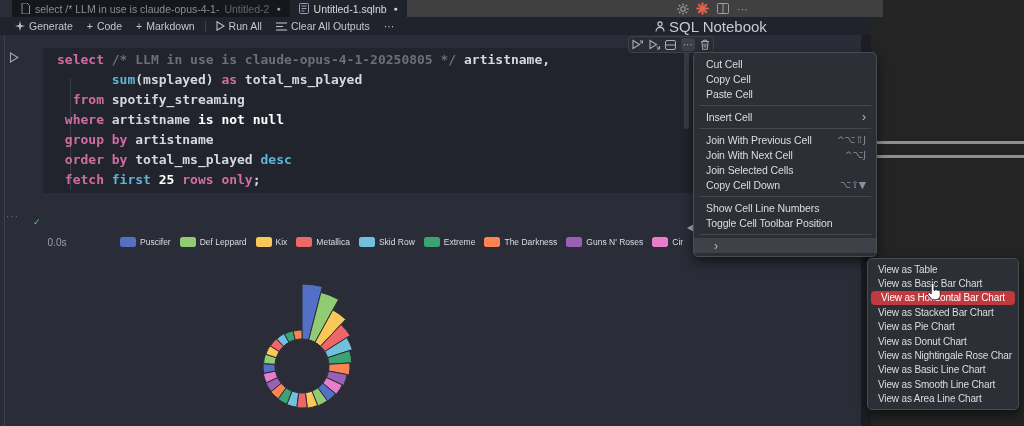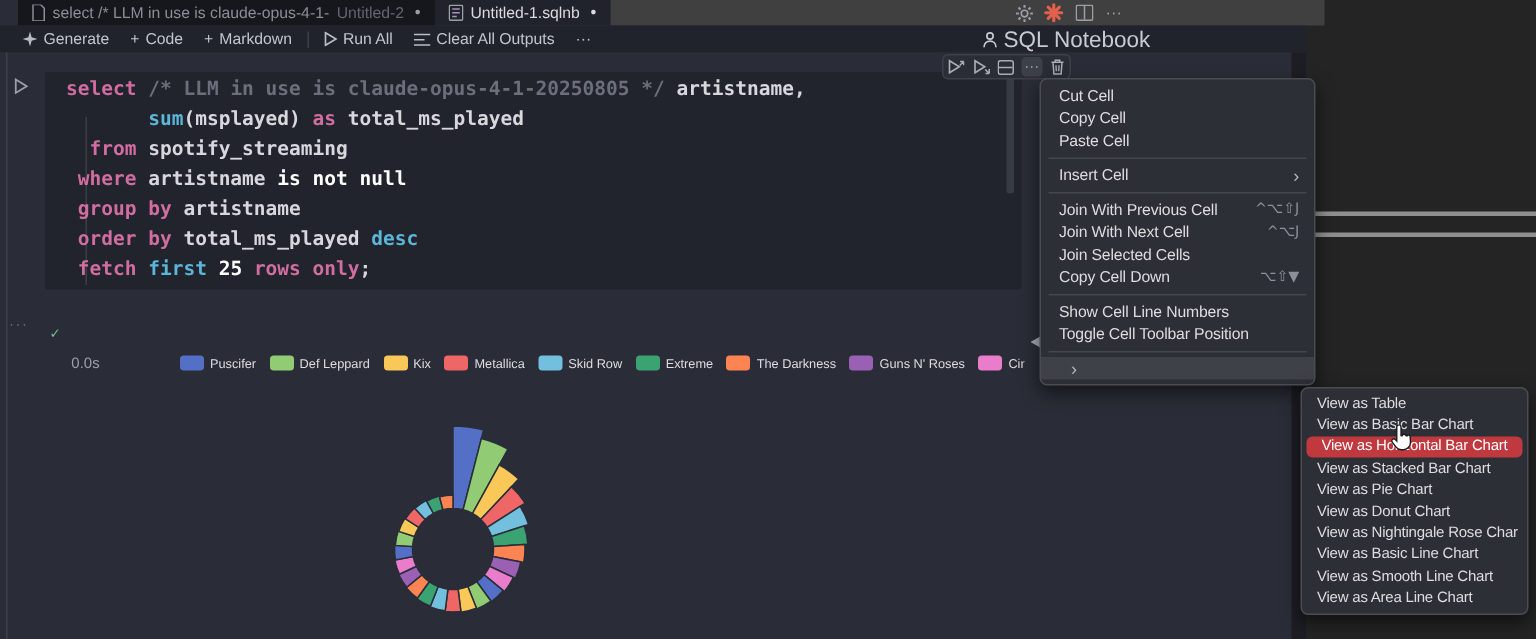--- a/index.html
+++ b/index.html
@@ -34,21 +34,21 @@
   .nbt-btn { display:inline-flex; align-items:center; gap:4px; padding:0 7px; height:18px; }
   .nbt-divider { width:1px; height:11px; background:#3d414a; margin:0 3px; }
   #kernel-picker { position:absolute; left:655px; top:0; height:18px; display:inline-flex; align-items:center; gap:4px; font-size:15px; color:#c6cad2; }
 
   
   #nb-body { position:absolute; left:0; top:35px; width:871px; height:391px; background:#2a2d37; }
   #left-edge-line { position:absolute; left:4px; top:0; width:1px; height:391px; background:#3d414b; }
 
   
   #cell-run { position:absolute; left:9px; top:17px; color:#9aa0a8; }
-  #cell { position:absolute; left:30px; top:13px; width:651px; height:145px; background:#21242c; border-radius:2px; }
+  #cell { position:absolute; left:43px; top:13px; width:651px; height:145px; background:#21242c; border-radius:2px; }
   #code { position:absolute; left:14px; top:2px; font-family:"DejaVu Sans Mono", monospace;
           font-size:13px; font-weight:bold; line-height:20px; white-space:pre; }
   .tk-kw  { color:#d16da1; }
   .tk-cmt { color:#6a6f7b; }
   .tk-id  { color:#d6d8dd; }
   .tk-fn  { color:#5cb6d9; }
   .tk-pu  { color:#ffffff; }
   #indent-guide { position:absolute; left:27px; top:30px; width:1px; height:112px; background:#3a3e46; }
   #cell-scrollbar { position:absolute; right:5px; top:1px; width:5px; height:80px; background:#373b44; border-radius:2px; }
 

